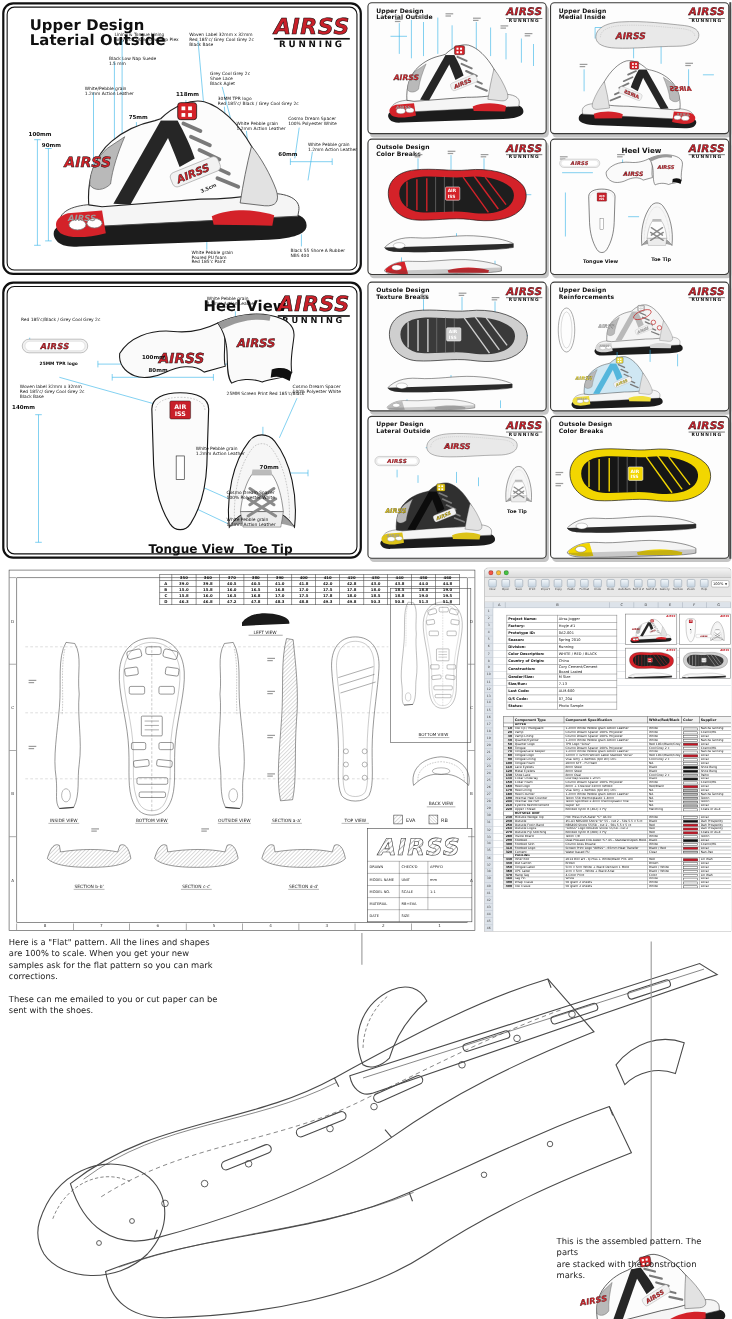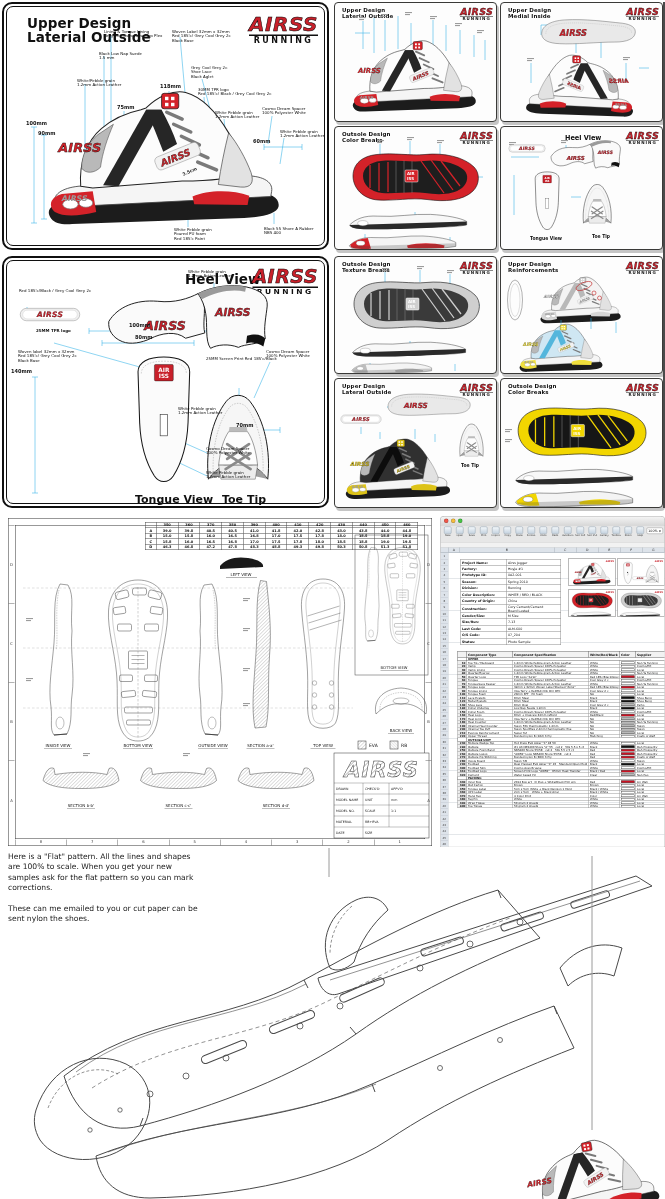--- a/index.html
+++ b/index.html
@@ -1505,16 +1505,18 @@
   <line x1="329" y1="0" x2="329" y2="29" stroke="#9a9a9a"></line>
   <g transform="translate(508,302) scale(0.5) rotate(-10)">
           <use href="#g-shoe-side"></use>
         </g>
  </svg>
  <div class="fptext" style="left:8px;top:4px;width:240px">Here is a "Flat" pattern.  All the lines and shapes
 are 100% to scale.  When you get your new
 samples ask for the flat pattern so you can mark
 corrections.</div>
  <div class="fptext" style="left:8px;top:56px;width:240px">These can me emailed to you or cut paper can be
-sent nylon the shoes.</div>
+sent with the shoes.</div>
+ <div class="fptext" style="left:506px;top:276px;width:152px">This is the assembled pattern. The parts
+are stacked with the construction marks.</div>
 </div>
 
 </div>
 
 </body></html>

